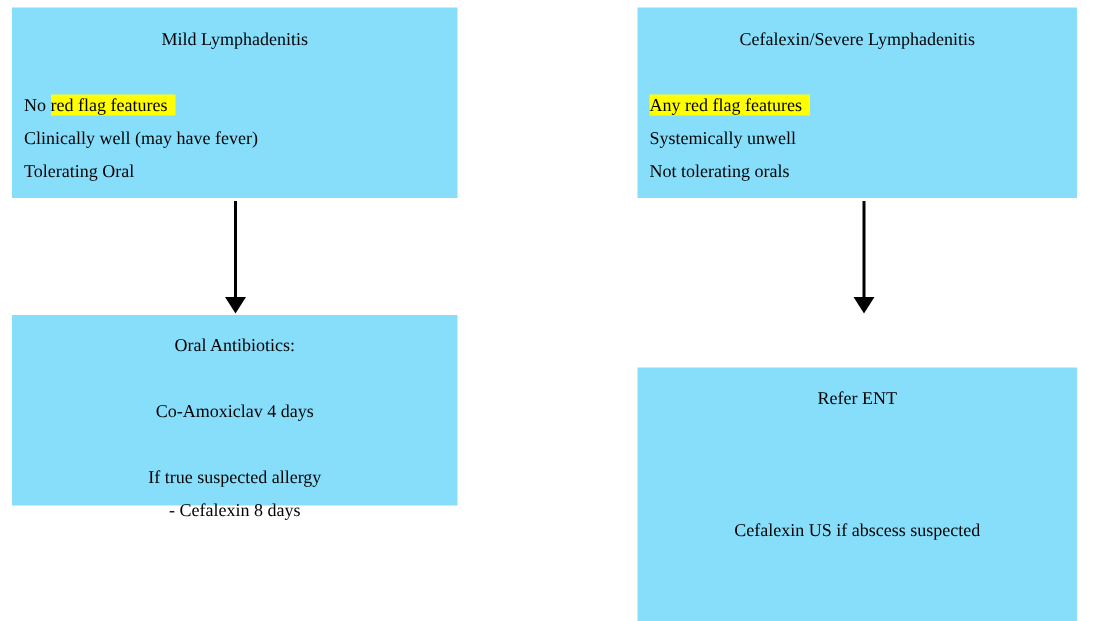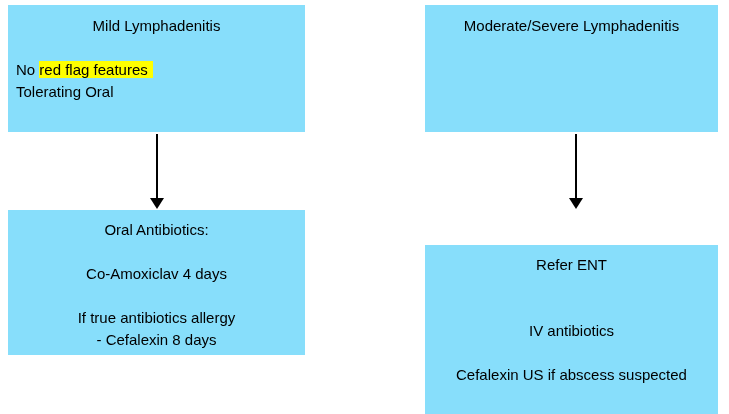--- a/index.html
+++ b/index.html
@@ -5,23 +5,23 @@
   html, body {
     margin: 0;
     padding: 0;
     background: #ffffff;
   }
   .canvas {
     position: relative;
     width: 729px;
     height: 414px;
     background: var(--page-bg, #ffffff);
-    font-family: Liberation Sans, sans-serif;
+    font-family: Liberation Serif, serif;
     color: var(--text-color, #000000);
-    font-size: 15px;
+    font-size: 12px;
     line-height: 22px;
     overflow: hidden;
   }
   .node {
     position: absolute;
     background: var(--box-bg, #87defb);
     box-sizing: border-box;
   }
   .node-title {
     text-align: center;
@@ -58,65 +58,70 @@
   .arrow-head {
     width: 0;
     height: 0;
     border-left: 7px solid transparent;
     border-right: 7px solid transparent;
     border-top: 11px solid var(--arrow-color, #000000);
   }
   
   #box-mild     { left: 8px;   top: 5px;   width: 297px; height: 127px; }
   #box-moderate { left: 425px; top: 5px;   width: 293px; height: 127px; }
-  #box-oral     { left: 8px;   top: 210px; width: 297px; height: 145px; }
+  #box-oral     { left: 8px;   top: 210px; width: 297px; height: 127px; }
   #box-refer    { left: 425px; top: 209px; width: 293px; height: 194px; margin-top: 36px; }
   #arrow-left   { left: 150px; top: 134px; height: 75px; }
   #arrow-right  { left: 569px; top: 134px; height: 75px; }
 </style>
 </head>
 <body>
 
 <div class="canvas">
 
   <div class="node" id="box-mild">
     <div class="node-title">Mild Lymphadenitis</div>
     <div class="spacer"></div>
     <div class="body-left">
       <div><span>No </span><span class="hl">red flag features</span></div>
+      <div>Clinically well (may have fever)</div>
       <div>Tolerating Oral</div>
     </div>
   </div>
 
   <div class="node" id="box-moderate">
-    <div class="node-title">Moderate/Severe Lymphadenitis</div>
+    <div class="node-title">Cefalexin/Severe Lymphadenitis</div>
     <div class="spacer"></div>
+    <div class="body-left">
+      <div><span class="hl">Any red flag features</span></div>
+      <div>Systemically unwell</div>
+      <div>Not tolerating orals</div>
+    </div>
   </div>
 
   <div class="arrow" id="arrow-left">
     <div class="arrow-shaft"></div>
     <div class="arrow-head"></div>
   </div>
 
   <div class="arrow" id="arrow-right">
     <div class="arrow-shaft"></div>
     <div class="arrow-head"></div>
   </div>
 
   <div class="node body-center" id="box-oral">
     <div>Oral Antibiotics:</div>
     <div class="spacer"></div>
     <div>Co-Amoxiclav 4 days</div>
     <div class="spacer"></div>
-    <div>If true antibiotics allergy</div>
+    <div>If true suspected allergy</div>
     <div>- Cefalexin 8 days</div>
   </div>
 
   <div class="node body-center" id="box-refer">
     <div>Refer ENT</div>
     <div class="spacer"></div>
     <div class="spacer"></div>
-    <div>IV antibiotics</div>
     <div class="spacer"></div>
     <div>Cefalexin US if abscess suspected</div>
   </div>
 
 </div>
 
 </body></html>

